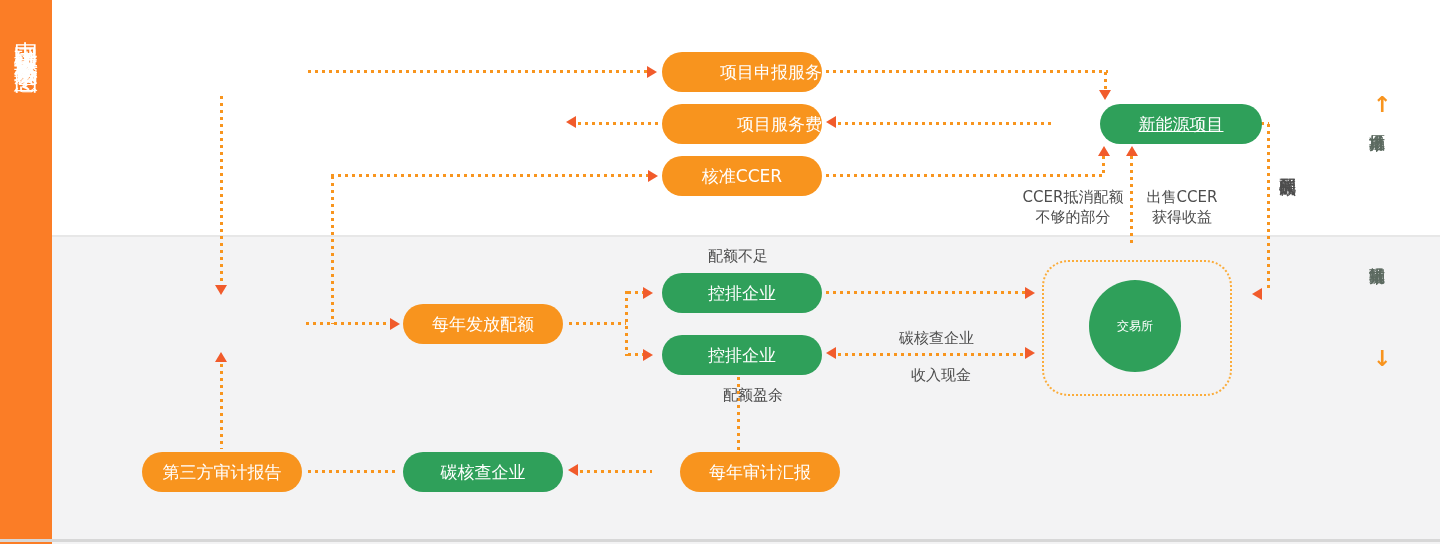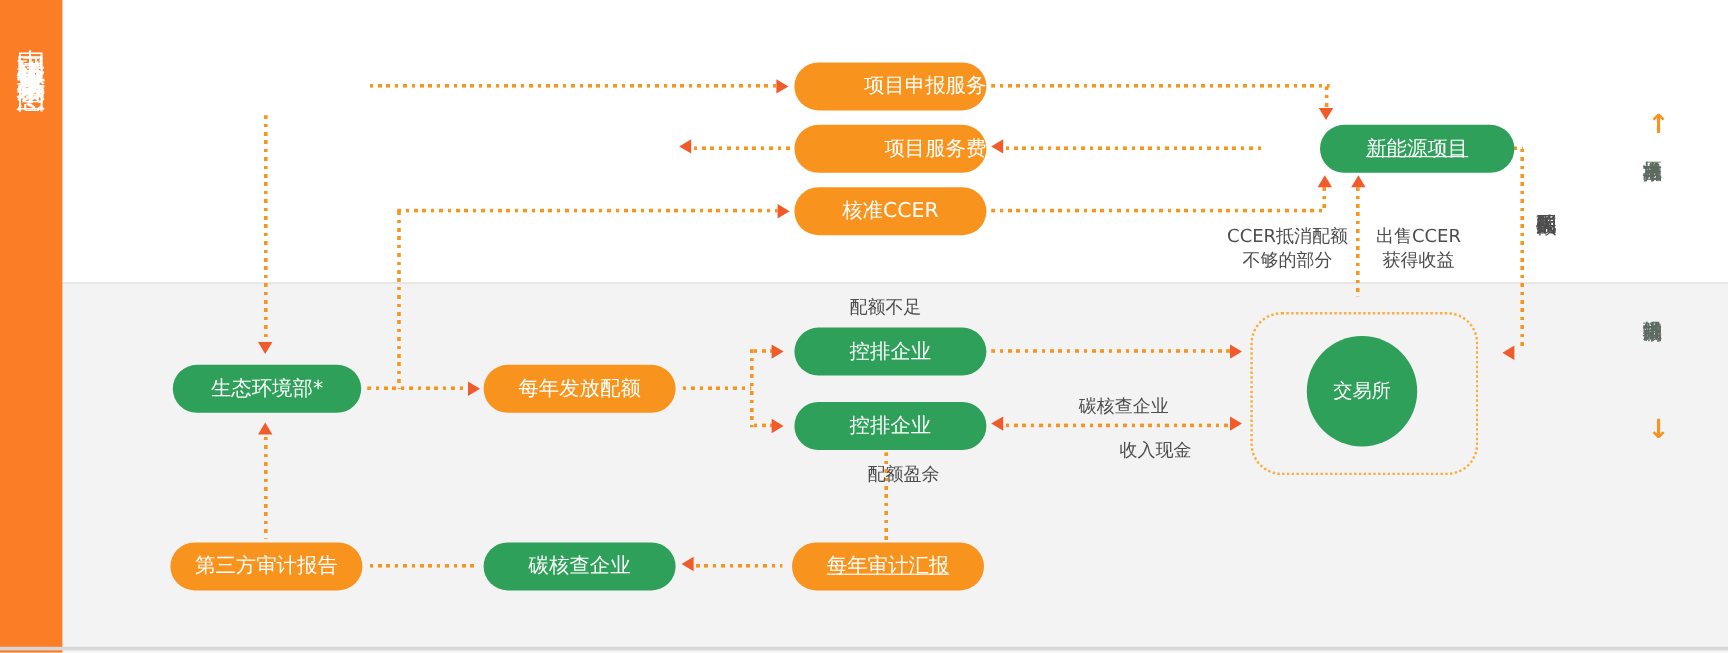--- a/index.html
+++ b/index.html
@@ -30,21 +30,21 @@
   .ad{border-left:6px solid transparent;border-right:6px solid transparent;border-top:10px solid var(--arrow);}
   .lbl{position:absolute;color:var(--label);font-size:15px;line-height:20px;z-index:12;white-space:nowrap;}
   .lbl.center{text-align:center;}
   .vtext{position:absolute;writing-mode:vertical-rl;text-orientation:upright;z-index:12;}
   .buy-quota{left:1277px;top:165px;color:var(--label);font-size:17px;letter-spacing:0px;}
   .market{color:var(--market);font-size:16px;letter-spacing:0px;}
   .mk-arrow{position:absolute;color:var(--orange);font-size:22px;font-weight:bold;z-index:12;}
   .xbox{position:absolute;left:1042px;top:260px;width:186px;height:132px;border:2px dotted var(--boxborder);
     border-radius:26px;z-index:4;background:transparent;}
   .xcircle{position:absolute;left:1089px;top:280px;width:92px;height:92px;border-radius:50%;
-    background:var(--green);color:#fff;font-size:16px;display:flex;align-items:center;justify-content:center;z-index:10;}
+    background:var(--green);color:#fff;font-size:12px;display:flex;align-items:center;justify-content:center;z-index:10;}
 </style>
 </head>
 <body>
 
 <div class="stage">
 
   <div class="sec-bottom"></div>
   <div class="sec-divider"></div>
 
   <div class="sidebar">
@@ -105,35 +105,34 @@
 
   <div class="dh" style="left:308px;top:470px;width:90px;"></div>
 
   <div class="dv" style="left:220px;top:364px;height:85px;"></div>
   <div class="au" style="left:215px;top:352px;"></div>
 
   <div class="pill po" style="left:662px;top:52px;width:160px;text-align:right;">项目申报服务</div>
   <div class="pill po" style="left:662px;top:104px;width:160px;text-align:right;">项目服务费</div>
   <div class="pill po" style="left:662px;top:156px;width:160px;">核准CCER</div>
   <div class="pill pg" style="left:1100px;top:104px;width:162px;text-decoration:underline;">新能源项目</div>
-  <div class="pill pg" style="left:144px;top:304px;width:157px;">生态环境部*</div>
   <div class="pill po" style="left:403px;top:304px;width:160px;">每年发放配额</div>
   <div class="pill pg" style="left:662px;top:273px;width:160px;">控排企业</div>
   <div class="pill pg" style="left:662px;top:335px;width:160px;">控排企业</div>
   <div class="pill po" style="left:142px;top:452px;width:160px;">第三方审计报告</div>
   <div class="pill pg" style="left:403px;top:452px;width:160px;">碳核查企业</div>
-  <div class="pill po" style="left:660px;top:452px;width:160px;text-decoration:underline;">每年审计汇报</div>
+  <div class="pill po" style="left:680px;top:452px;width:160px;">每年审计汇报</div>
 
   <div class="xbox"></div>
   <div class="xcircle">交易所</div>
 
   <div class="lbl" style="left:708px;top:246px;">配额不足</div>
   <div class="lbl" style="left:676px;top:385px;margin-left:47px;">配额盈余</div>
   <div class="lbl" style="left:899px;top:328px;">碳核查企业</div>
-  <div class="lbl" style="left:916px;top:365px;padding-left:17px;">收入现金</div>
+  <div class="lbl" style="left:894px;top:365px;padding-left:17px;">收入现金</div>
   <div class="lbl center" style="left:1008px;top:187px;width:130px;">
     <div>CCER抵消配额</div>
     <div>不够的部分</div>
   </div>
   <div class="lbl center" style="left:1141px;top:187px;width:82px;">
     <div>出售CCER</div>
     <div>获得收益</div>
   </div>
   <div class="vtext buy-quota">购买碳配额</div>
 

